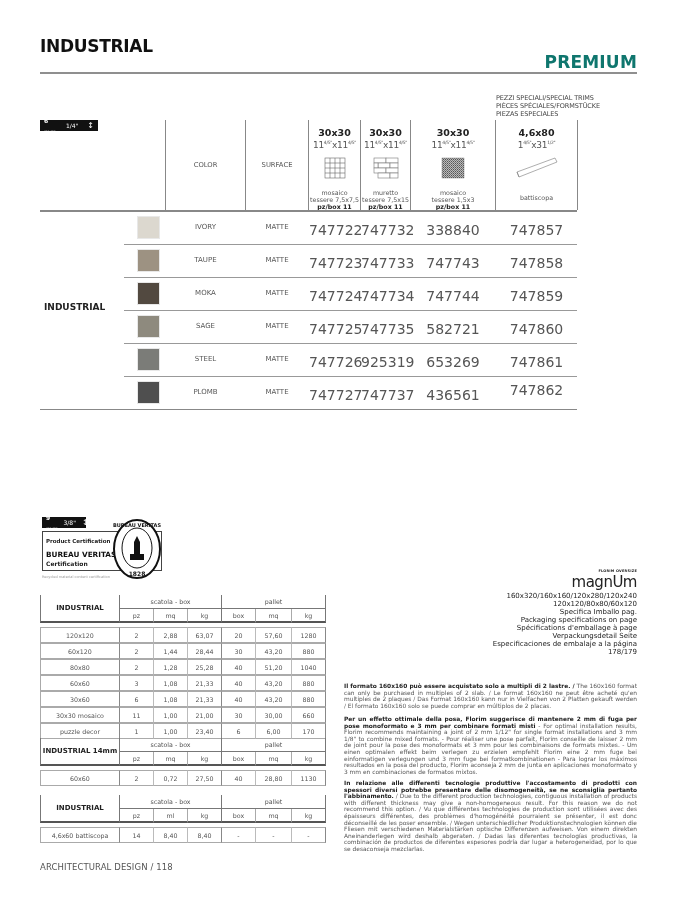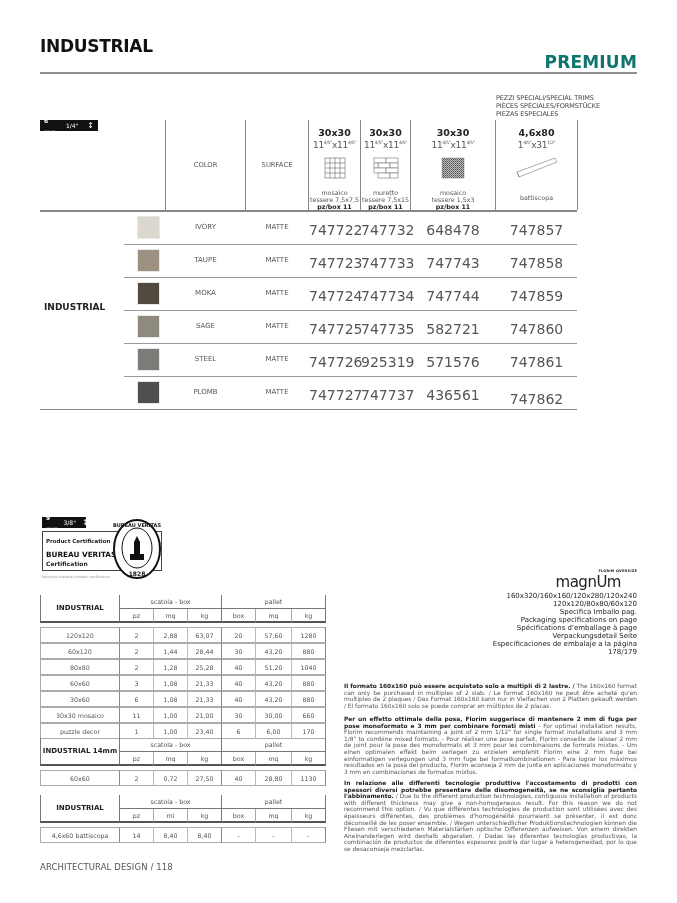--- a/index.html
+++ b/index.html
@@ -172,21 +172,21 @@
 <div class="abs series" style="left:44px; top:302px;">INDUSTRIAL</div>
 
 <div id="product-rows" class="abs" style="left:40px; top:212px; width:537px;">
 
   <div class="abs" style="left:0; top:0; width:537px; height:32px;">
     <div class="abs swatch" style="left: 97px; top: 4px; background: rgb(220, 216, 207);"></div>
     <div class="abs row-label" style="left:126px; top:11px; width:79px;">IVORY</div>
     <div class="abs row-label" style="left:206px; top:11px; width:62px;">MATTE</div>
     <div class="abs code" style="left:269px; top:10px; width:51px;">747722</div>
     <div class="abs code" style="left:321px; top:10px; width:49px;">747732</div>
-    <div class="abs code" style="left:371px; top:10px; width:84px;">648478</div>
+    <div class="abs code" style="left:371px; top:10px; width:84px;">338840</div>
     <div class="abs code" style="left:456px; top:10px; width:81px;">747857</div>
   </div>
   <div class="abs hline" style="left:84px; top:32px; width:453px;"></div>
 
   <div class="abs" style="left:0; top:33px; width:537px; height:32px;">
     <div class="abs swatch" style="left: 97px; top: 4px; background: rgb(157, 146, 130);"></div>
     <div class="abs row-label" style="left:126px; top:11px; width:79px;">TAUPE</div>
     <div class="abs row-label" style="left:206px; top:11px; width:62px;">MATTE</div>
     <div class="abs code" style="left:269px; top:10px; width:51px;">747723</div>
     <div class="abs code" style="left:321px; top:10px; width:49px;">747733</div>
@@ -216,33 +216,33 @@
     <div class="abs code" style="left:456px; top:10px; width:81px;">747860</div>
   </div>
   <div class="abs hline" style="left:84px; top:131px; width:453px;"></div>
 
   <div class="abs" style="left:0; top:132px; width:537px; height:32px;">
     <div class="abs swatch" style="left: 97px; top: 4px; background: rgb(123, 124, 120);"></div>
     <div class="abs row-label" style="left:126px; top:11px; width:79px;">STEEL</div>
     <div class="abs row-label" style="left:206px; top:11px; width:62px;">MATTE</div>
     <div class="abs code" style="left:269px; top:10px; width:51px;">747726</div>
     <div class="abs code" style="left:321px; top:10px; width:49px;">925319</div>
-    <div class="abs code" style="left:371px; top:10px; width:84px;">571576</div>
+    <div class="abs code" style="left:371px; top:10px; width:84px;">653269</div>
     <div class="abs code" style="left:456px; top:10px; width:81px;">747861</div>
   </div>
   <div class="abs hline" style="left:84px; top:164px; width:453px;"></div>
 
   <div class="abs" style="left:0; top:165px; width:537px; height:32px;">
     <div class="abs swatch" style="left: 97px; top: 4px; background: rgb(79, 79, 79);"></div>
     <div class="abs row-label" style="left:126px; top:11px; width:79px;">PLOMB</div>
     <div class="abs row-label" style="left:206px; top:11px; width:62px;">MATTE</div>
     <div class="abs code" style="left:269px; top:10px; width:51px;">747727</div>
     <div class="abs code" style="left:321px; top:10px; width:49px;">747737</div>
     <div class="abs code" style="left:371px; top:10px; width:84px;">436561</div>
-    <div class="abs code" style="left:456px; top:14px; width:81px;">747862</div>
+    <div class="abs code" style="left:456px; top:5px; width:81px;">747862</div>
   </div>
   <div class="abs" style="left:0; top:197px; width:537px; height:1px; background:#888;"></div>
 </div>
 
 <div class="abs tag" style="left:42px; top:517px; width:44px;">
   <b>9 mm</b>
   <span>3/8"</span>
   <span class="arrow" style="margin-left:1px">↕</span>
 </div>
 
@@ -431,21 +431,21 @@
         <td style="border-left: 0px; border-right: 1px solid rgb(187, 187, 187);">8,40</td>
         <td style="border-left: 0px; border-right: 1px solid rgb(136, 136, 136);">8,40</td>
         <td style="border-left: 0px; border-right: 1px solid rgb(187, 187, 187);">-</td>
         <td style="border-left: 0px; border-right: 1px solid rgb(187, 187, 187);">-</td>
         <td style="border-left: 0px; border-right: 1px solid rgb(136, 136, 136);">-</td>
       </tr>
     </tbody>
 </table>
 
 <div class="abs mag-small" style="right:40px; top:569px; text-align:right;">FLORIM OVERSIZE</div>
-<div class="abs mag-logo" style="right:56px; top:573px;">magnUm</div>
+<div class="abs mag-logo" style="right:40px; top:573px;">magnUm</div>
 <div class="abs spec-block" style="top:592px;">
   <div class="b">160x320/160x160/120x280/120x240</div>
   <div class="b">120x120/80x80/60x120</div>
   <div>Specifica Imballo pag.</div>
   <div>Packaging specifications on page</div>
   <div>Spécifications d'emballage à page</div>
   <div>Verpackungsdetail Seite</div>
   <div>Especificaciones de embalaje a la página</div>
   <div class="b">178/179</div>
 </div>

